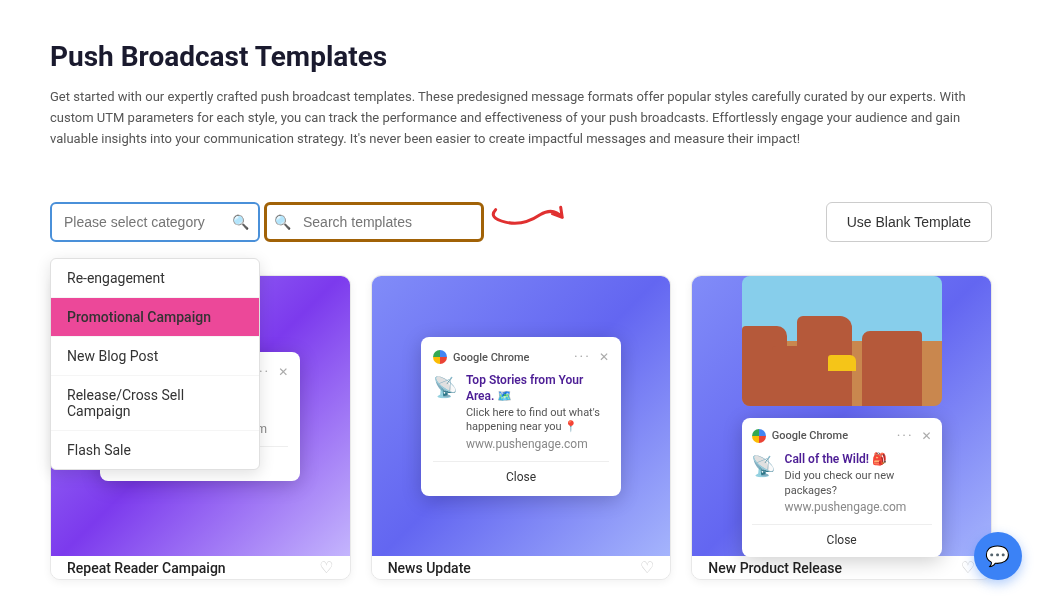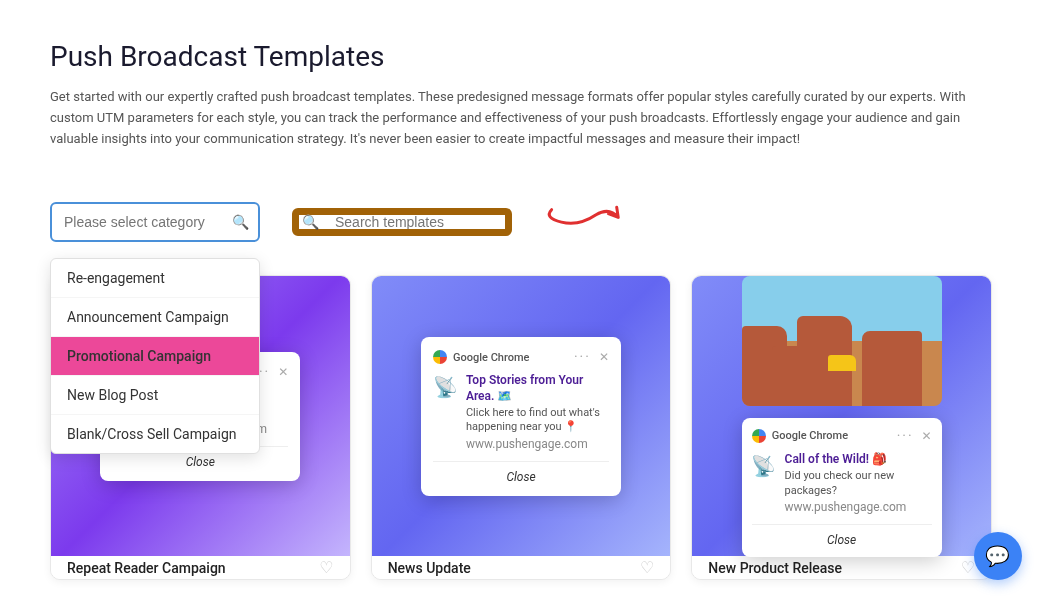--- a/index.html
+++ b/index.html
@@ -10,35 +10,35 @@
       width: 1042px;
       overflow: hidden;
     }
     .page {
       background: #fff;
       min-height: 600px;
       padding: 40px 50px 0 50px;
     }
     .page-title {
       font-size: 28px;
-      font-weight: 400;
+      font-weight: 700;
       color: #1a1a2e;
       margin-bottom: 14px;
     }
     .page-desc {
       font-size: 13px;
       color: #555;
       line-height: 1.6;
       max-width: 960px;
       margin-bottom: 44px;
     }
     .controls-row {
       display: flex;
       align-items: center;
-      gap: 32px;
+      gap: 4px;
       margin-bottom: 24px;
       position: relative;
     }
     .category-select-wrapper {
       position: relative;
       width: 210px;
     }
     .category-select {
       width: 100%;
       height: 40px;
@@ -60,22 +60,22 @@
       color: #888;
       font-size: 14px;
       pointer-events: none;
     }
     .search-wrapper {
       position: relative;
       width: 220px;
     }
     .search-input {
       width: 100%;
-      height: 28px;
-      border: 7px solid #a16207;
+      height: 40px;
+      border: 3px solid #a16207;
       border-radius: 6px;
       padding: 0 12px 0 36px;
       font-size: 14px;
       color: #555;
       background: #fff;
       outline: none;
     }
     .search-icon {
       position: absolute;
       left: 10px;
@@ -219,21 +219,20 @@
       margin-top: 2px;
     }
     .notif-close-btn {
       width: 100%;
       text-align: center;
       border-top: 1px solid #eee;
       padding-top: 8px;
       font-size: 12px;
       color: #333;
       cursor: pointer;
-      font-style: italic;
     }
     .desert-scene {
       width: 100%;
       height: 100%;
       background: linear-gradient(to bottom, #87CEEB 0%, #87CEEB 50%, #c9874e 50%);
       position: relative;
     }
     .rock-formation {
       position: absolute;
       bottom: 0;
@@ -308,38 +307,39 @@
 
   <div class="controls-row">
 
     <div class="category-select-wrapper">
       <input class="category-select" readonly="" style="cursor: pointer;" placeholder="Please select category">
       <span class="category-search-icon">🔍</span>
 
       
       <div class="dropdown-menu">
         <div class="dropdown-item">Re-engagement</div>
-        <div class="dropdown-item">Announcement Campaign</div>
         <div class="dropdown-item active">Promotional Campaign</div>
         <div class="dropdown-item">New Blog Post</div>
-        <div class="dropdown-item">Blank/Cross Sell Campaign</div>
+        <div class="dropdown-item">Release/Cross Sell Campaign</div>
+        <div class="dropdown-item">Flash Sale</div>
       </div>
     </div>
 
     <div class="search-wrapper">
       <span class="search-icon">🔍</span>
       <input class="search-input" type="text" placeholder="Search templates" style="">
     </div>
 
     <div class="arrow-indicator">
       <svg width="80" height="50" viewBox="0 0 80 50" fill="none">
         <path d="M70 5 Q80 10 65 20 Q50 30 30 25 Q15 22 10 35 L18 28 M10 35 L8 25" stroke="#e03030" stroke-width="3" fill="none" stroke-linecap="round" stroke-linejoin="round"></path>
       </svg>
     </div>
 
+    <button class="use-blank-btn">Use Blank Template</button>
   </div>
 
   <div class="cards-row">
 
     <div class="card">
       <div class="card-visual card-visual-1">
         <div class="notif-popup">
           <div class="notif-header">
             <div class="notif-logo"></div>
             <span class="notif-browser-name">Google Chrome</span>

